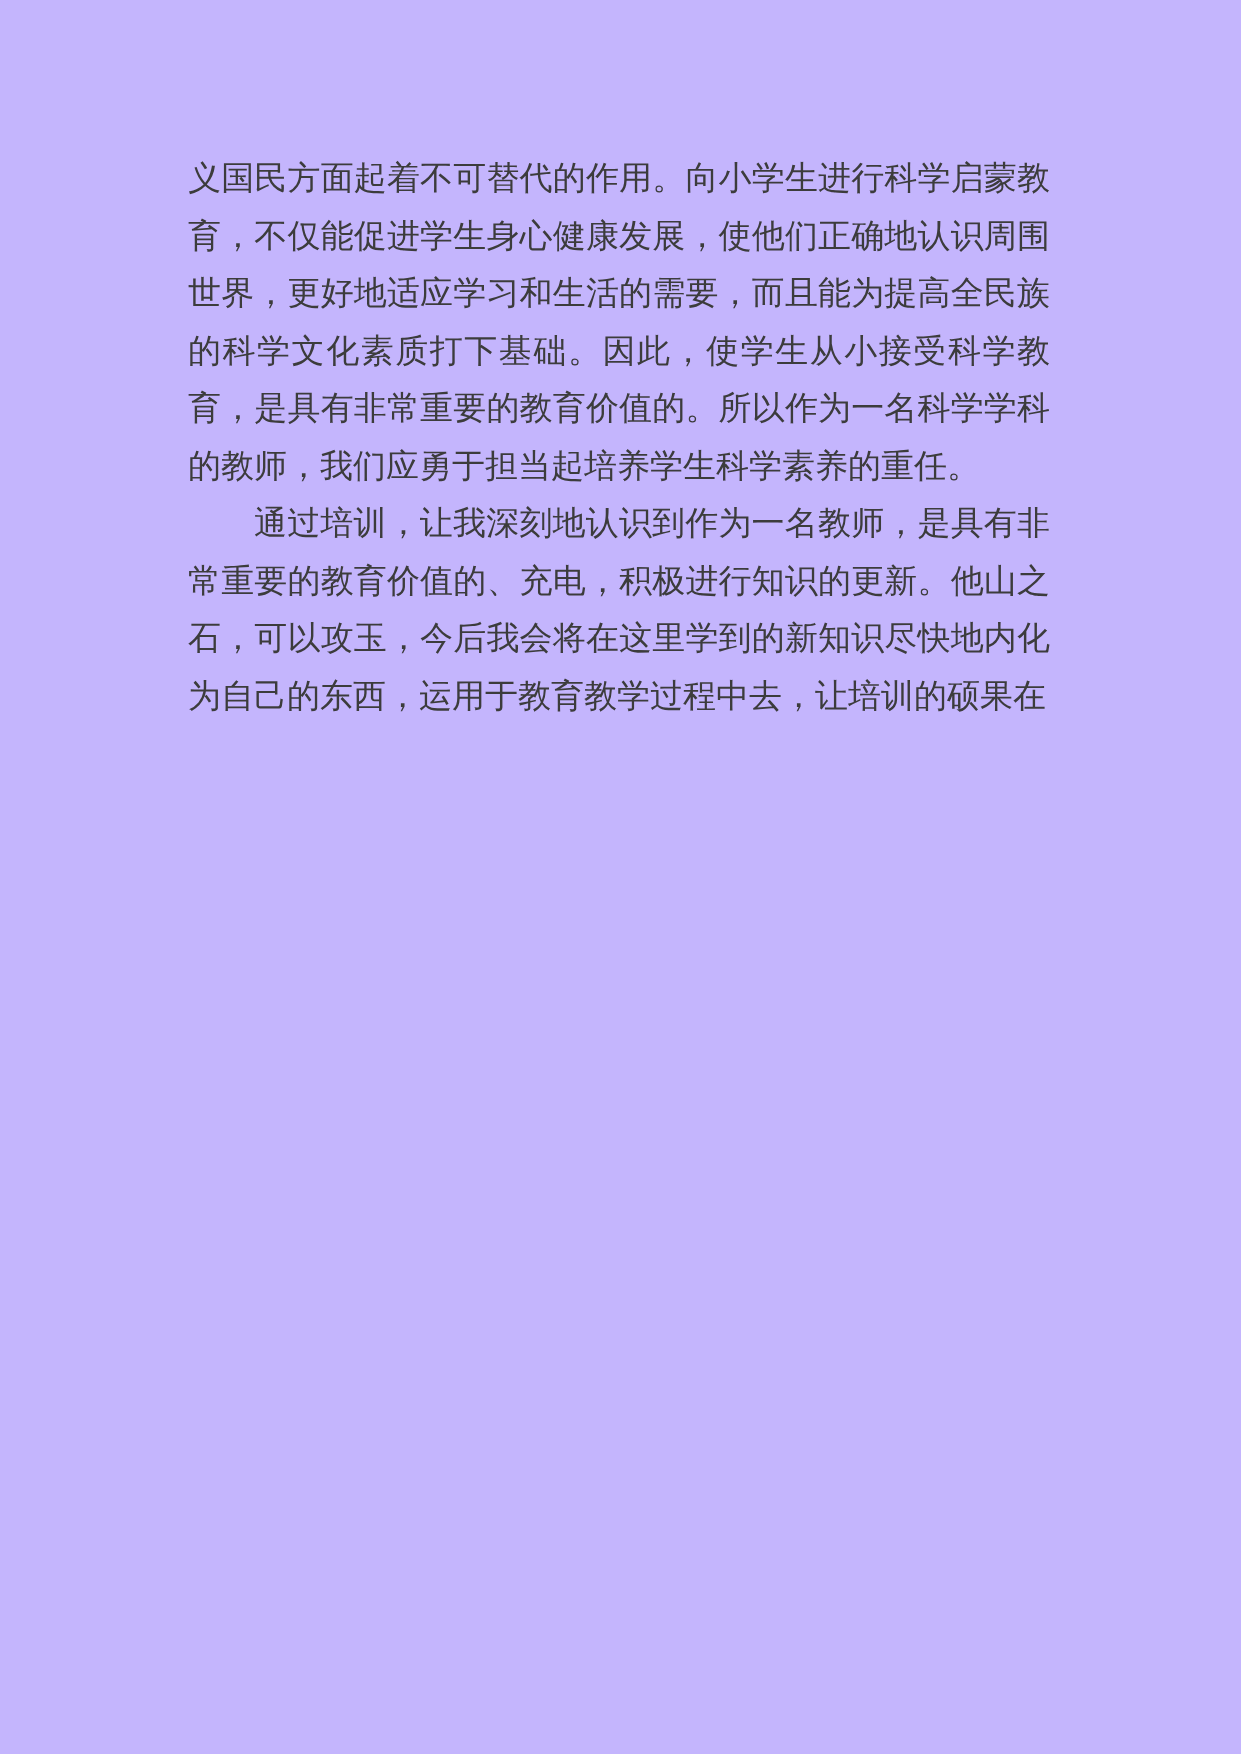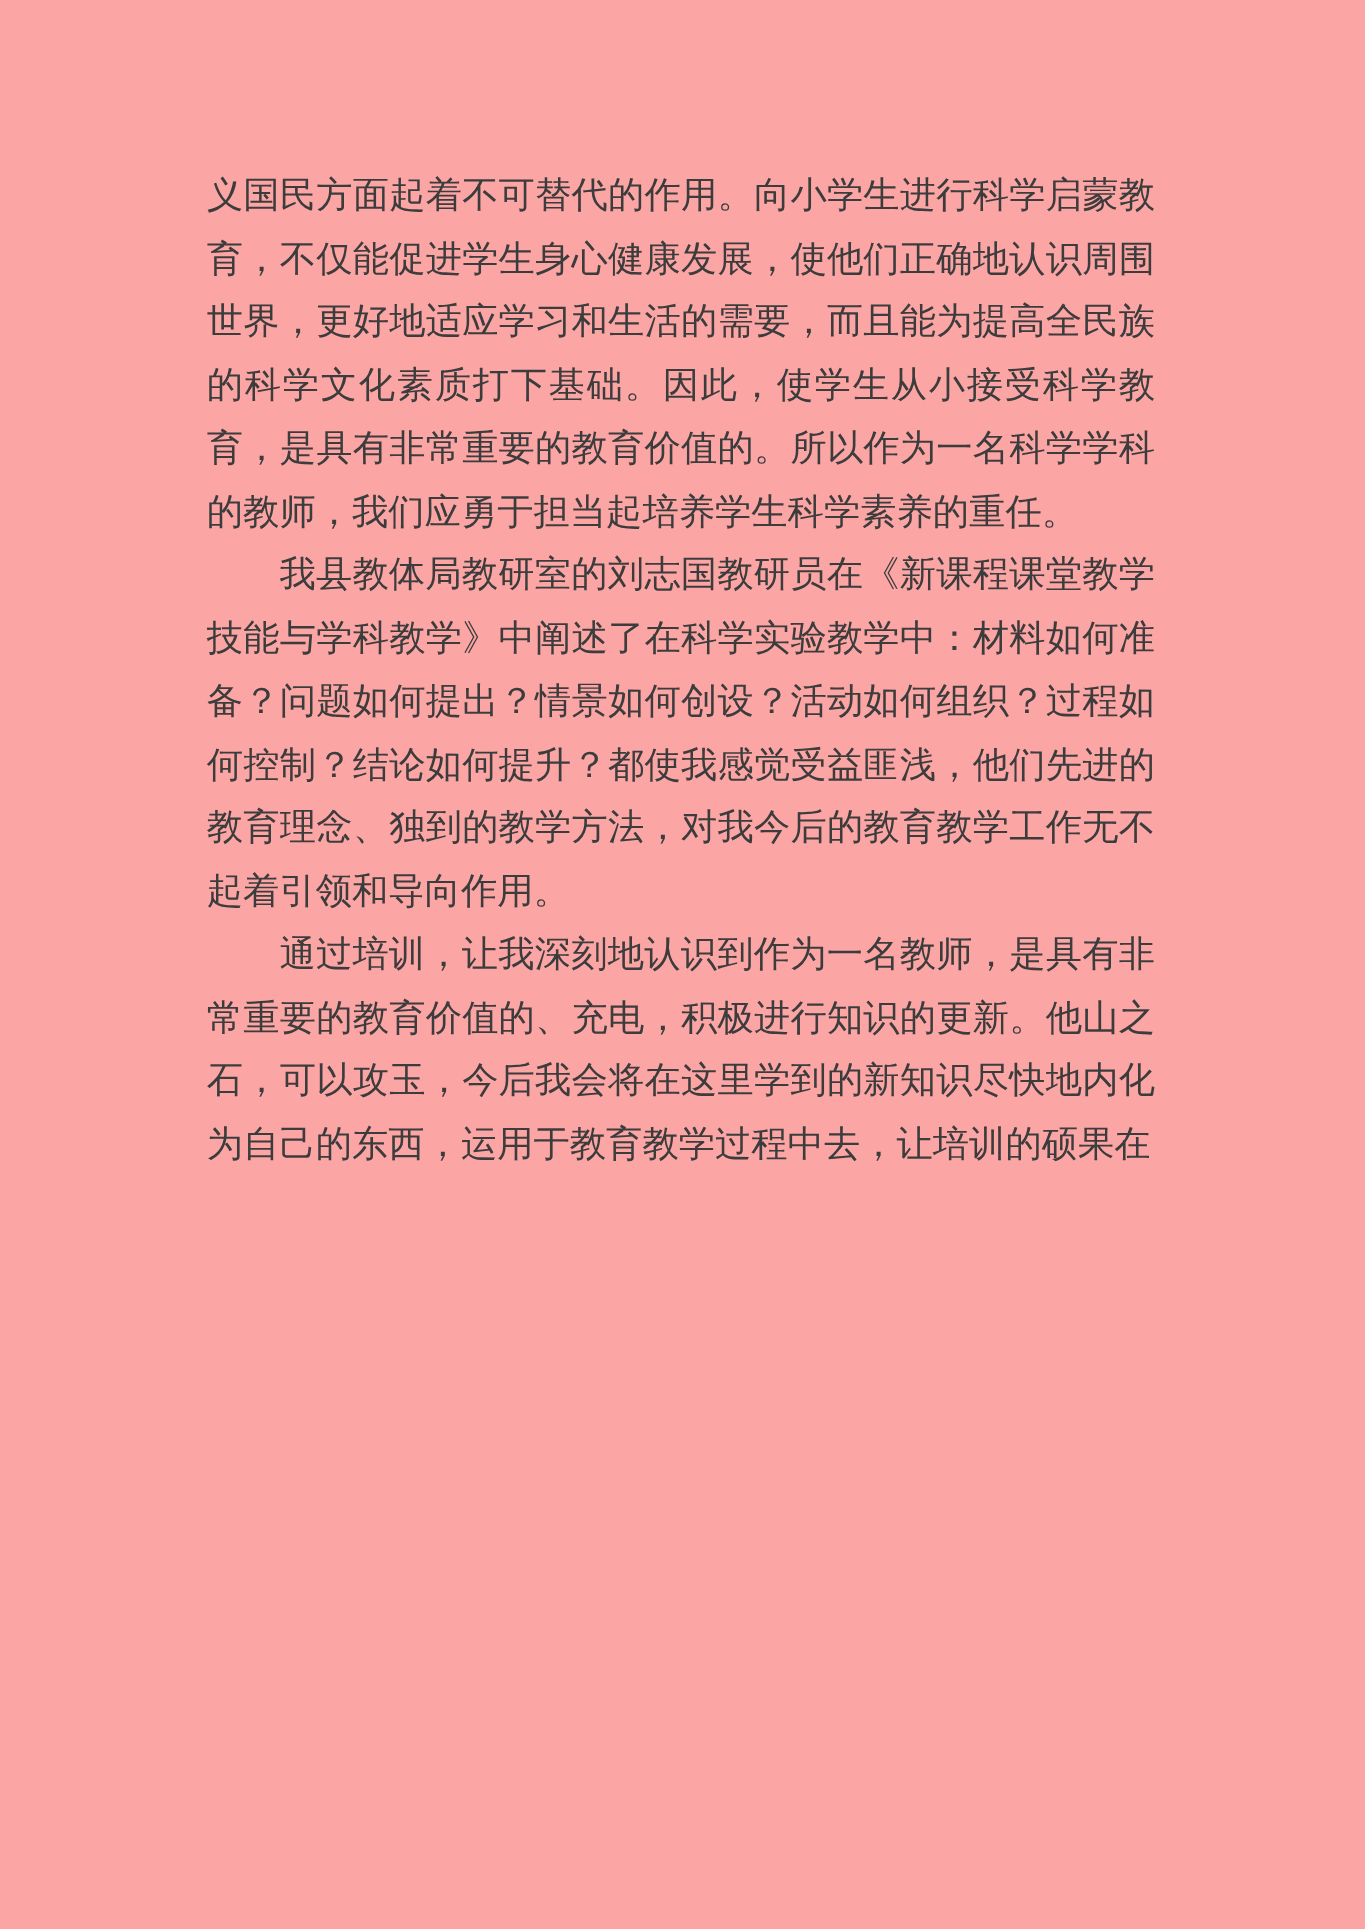--- a/index.html
+++ b/index.html
@@ -42,19 +42,18 @@
   .para.heading {
     text-indent: 2em;
   }
   .para.body-continuation {
     text-indent: 0;
   }
 </style>
 </head>
 <body>
 
-<div class="page" style="background: #fca5a5;">
+<div class="page" style="background: #c4b5fd;">
   <div class="doc-body" id="doc-body" style="color: rgb(60, 60, 60);">
       <p class="para body-continuation">义国民方面起着不可替代的作用。向小学生进行科学启蒙教育，不仅能促进学生身心健康发展，使他们正确地认识周围世界，更好地适应学习和生活的需要，而且能为提高全民族的科学文化素质打下基础。因此，使学生从小接受科学教育，是具有非常重要的教育价值的。所以作为一名科学学科的教师，我们应勇于担当起培养学生科学素养的重任。</p>
-      <p class="para body">我县教体局教研室的刘志国教研员在《新课程课堂教学技能与学科教学》中阐述了在科学实验教学中：材料如何准备？问题如何提出？情景如何创设？活动如何组织？过程如何控制？结论如何提升？都使我感觉受益匪浅，他们先进的教育理念、独到的教学方法，对我今后的教育教学工作无不起着引领和导向作用。</p>
       <p class="para body">通过培训，让我深刻地认识到作为一名教师，是具有非常重要的教育价值的、充电，积极进行知识的更新。他山之石，可以攻玉，今后我会将在这里学到的新知识尽快地内化为自己的东西，运用于教育教学过程中去，让培训的硕果在</p>
     </div>
 </div>
 
 </body></html>

